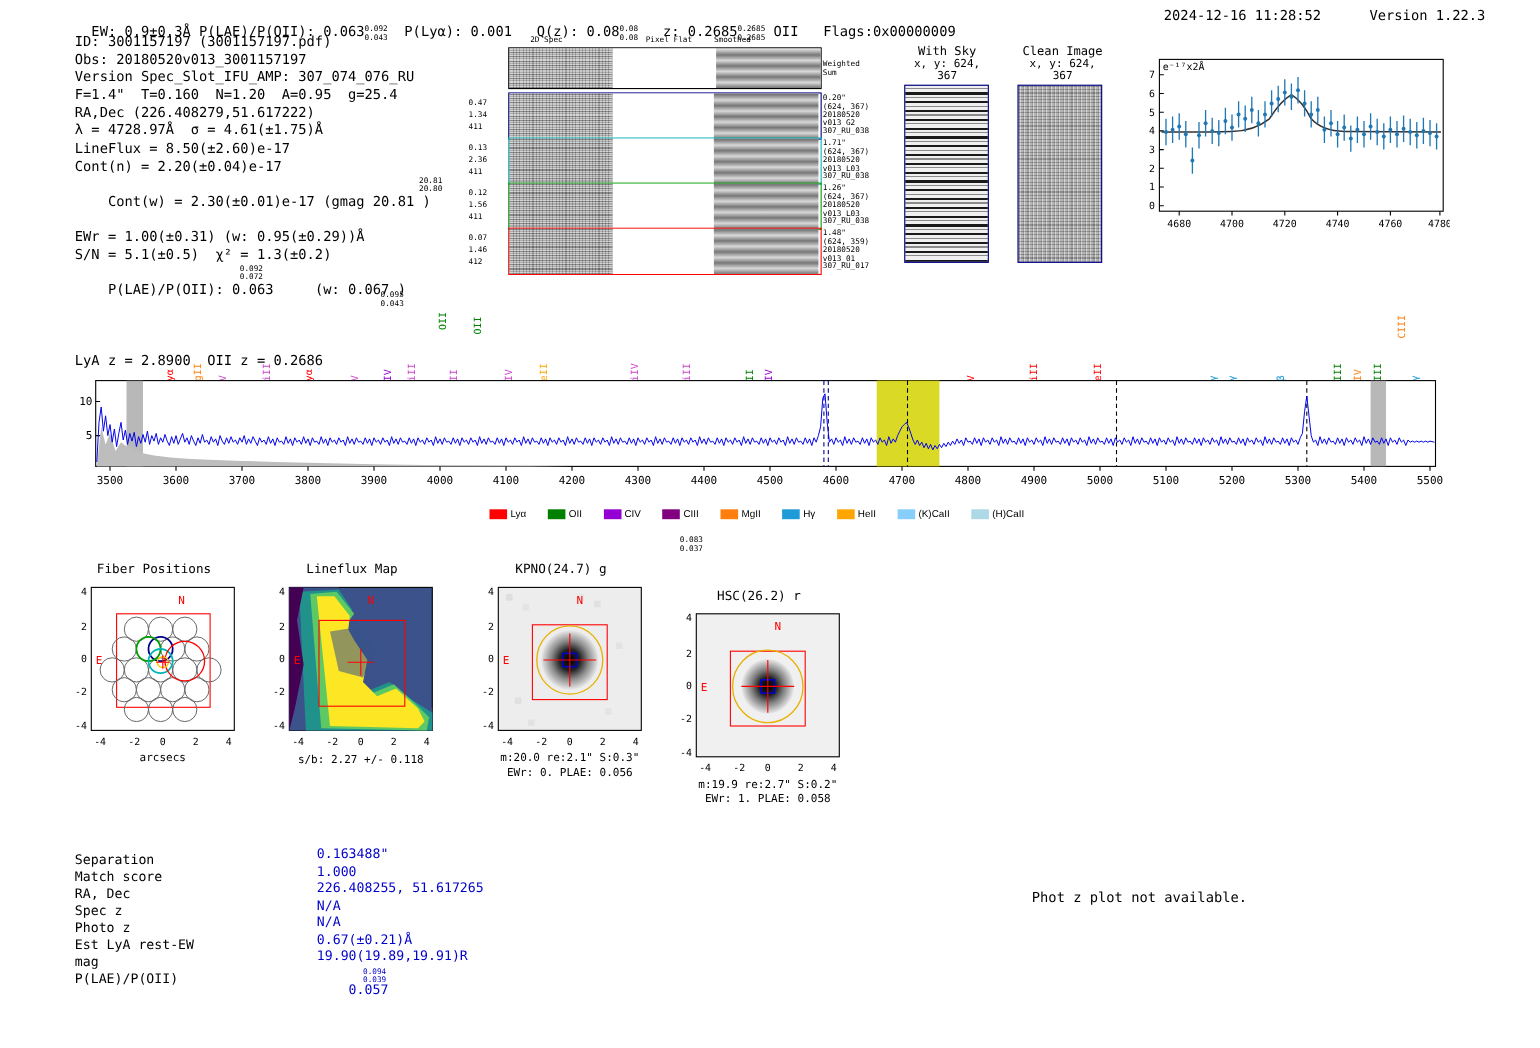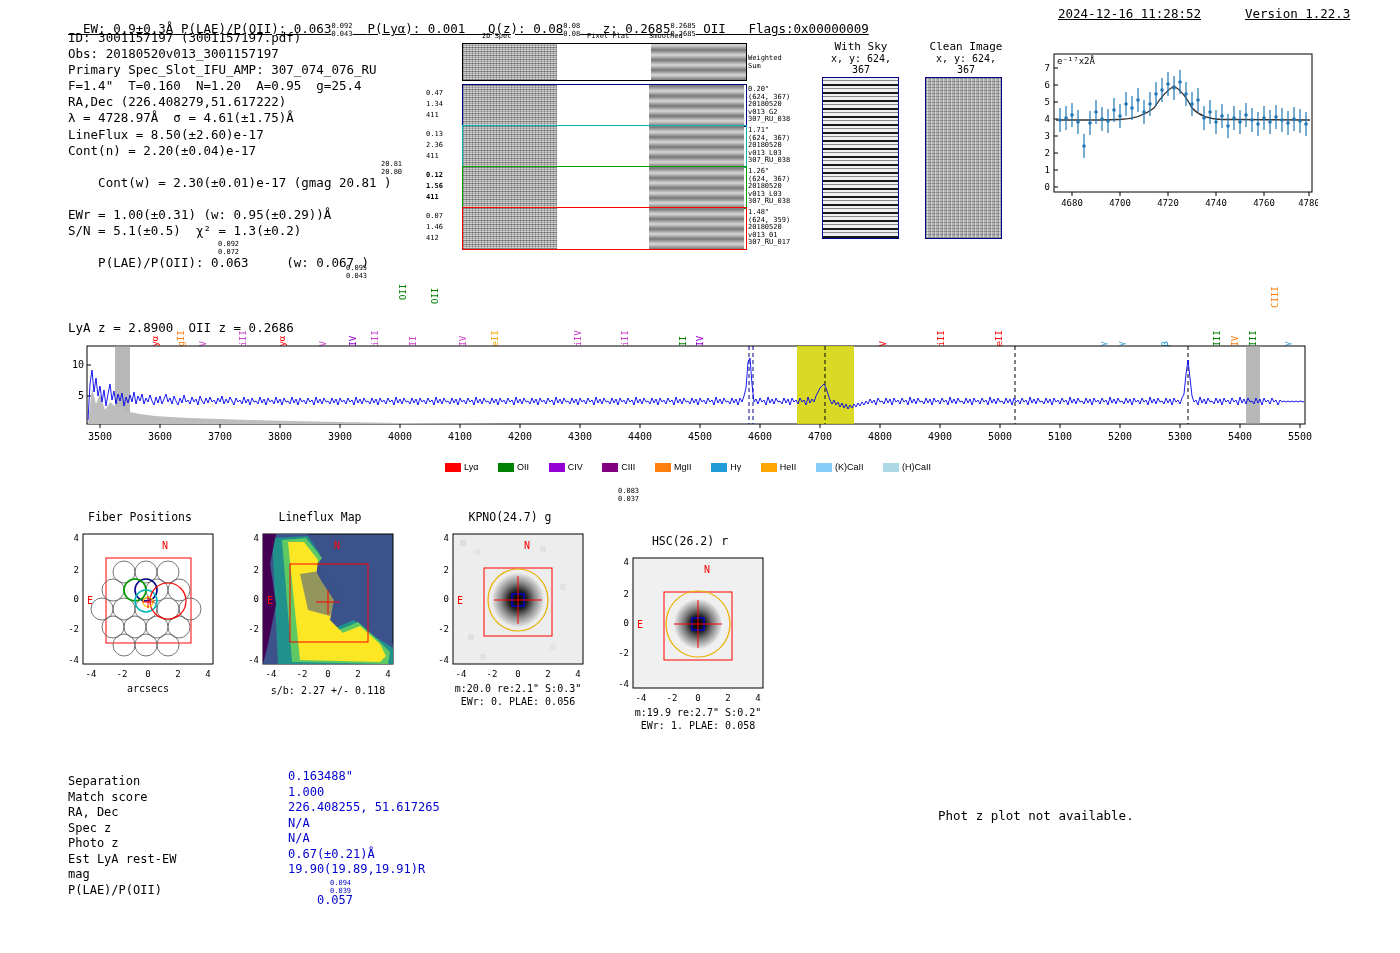--- a/index.html
+++ b/index.html
@@ -1,21 +1,21 @@
 <!DOCTYPE html>
 <html><head>
 <meta charset="utf-8">
 <style>
   html,body{margin:0;padding:0;background:#ffffff;}
   body{width:1400px;height:953px;position:relative;font-family:"DejaVu Sans Mono","Liberation Mono",monospace;color:#000;overflow:hidden;}
   .abs{position:absolute;}
   .mono{font-family:"DejaVu Sans Mono","Liberation Mono",monospace;}
   .frac{display:inline-block;vertical-align:middle;font-size:7px;line-height:8px;text-align:left;}
   .frac span{display:block;}
-  .hdr{font-size:12.5px;letter-spacing:0px;text-decoration:underline;}
+  .hdr{font-size:12.5px;letter-spacing:0px;}
   .infoline{font-size:12.5px;line-height:16.1px;white-space:pre;}
   .tinylab{font-size:7px;}
   .panelbox{border:1px solid #000;}
   .bluebox{border:1.5px solid #00008B;}
   .redbox{border:1.5px solid #ff0000;}
   .greenbox{border:1.5px solid #00a000;}
   .cyanbox{border:1.5px solid #00b7b7;}
   .noisebg{
     background-color:#b9b9b9;
     background-image:
@@ -49,21 +49,21 @@
 
 <div class="abs mono hdr" style="left:68px;top:6px;white-space:pre;">
   <span>EW: 0.9±0.3Å</span><span> </span><span>P(LAE)/P(OII): 0.063</span><span class="frac"><span>0.092</span><span>0.043</span></span><span>  </span><span>P(Lyα): 0.001</span><span>   </span><span>Q(z): 0.08</span><span class="frac"><span>0.08</span><span>0.08</span></span><span>   </span><span>z: 0.2685</span><span class="frac"><span>0.2685</span><span>0.2685</span></span><span> </span><span>OII</span><span>   </span><span>Flags:0x00000009</span>
 </div>
 <div class="abs mono hdr" style="left:1058px;top:6px;">2024-12-16 11:28:52</div>
 <div class="abs mono hdr" style="left:1245px;top:6px;">Version 1.22.3</div>
 
 <div class="abs" style="left:68px;top:30px;">
   <div class="infoline">ID: 3001157197 (3001157197.pdf)</div>
   <div class="infoline">Obs: 20180520v013_3001157197</div>
-  <div class="infoline">Primary Spec_Slot_IFU_AMP: 307_074_076_RU</div>
+  <div class="infoline">Version Spec_Slot_IFU_AMP: 307_074_076_RU</div>
   <div class="infoline">F=1.4"  T=0.160  N=1.20  A=0.95  g=25.4</div>
   <div class="infoline">RA,Dec (226.408279,51.617222)</div>
   <div class="infoline">λ = 4728.97Å  σ = 4.61(±1.75)Å</div>
   <div class="infoline">LineFlux = 8.50(±2.60)e-17</div>
   <div class="infoline">Cont(n) = 2.20(±0.04)e-17</div>
   <div class="infoline" style="position:relative;">
     <span>Cont(w) = 2.30(±0.01)e-17 (gmag 20.81 )</span><span class="frac" style="position:absolute;left:313px;top:1px;"><span>20.81</span><span>20.80</span></span>
   </div>
   <div class="infoline">EWr = 1.00(±0.31) (w: 0.95(±0.29))Å</div>
   <div class="infoline">S/N = 5.1(±0.5)  χ² = 1.3(±0.2)</div>
@@ -124,21 +124,21 @@
     <div>20180520</div>
     <div>v013_L03</div>
     <div>307_RU_038</div>
   </div>
 
   <div class="abs greenbox" style="left:2px;top:134px;width:283px;height:41px;">
     <div class="abs noisebg" style="left:0;top:0;width:94px;height:100%;"></div>
     <div class="abs" style="left:94px;top:0;width:92px;height:100%;background:#fff;"></div>
     <div class="abs smoothbg" style="left:186px;top:0;width:95px;height:100%;"></div>
   </div>
-  <div class="abs tinylab" style="left:-34px;top:138px;line-height:11px;font-weight:bold;">
+  <div class="abs tinylab" style="left:-34px;top:138px;line-height:11px;">
     <div>0.12</div>
     <div>1.56</div>
     <div>411</div>
   </div>
   <div class="abs tinylab" style="left:288px;top:136px;line-height:7.5px;">
     <div>1.26"</div>
     <div>(624, 367)</div>
     <div>20180520</div>
     <div>v013_L03</div>
     <div>307_RU_038</div>

